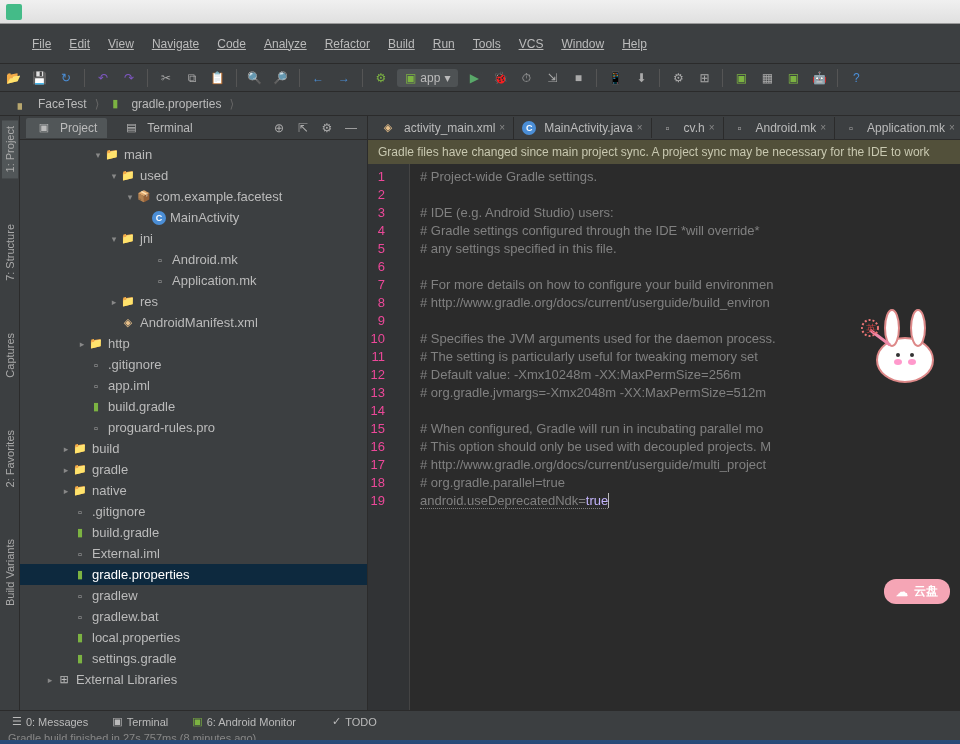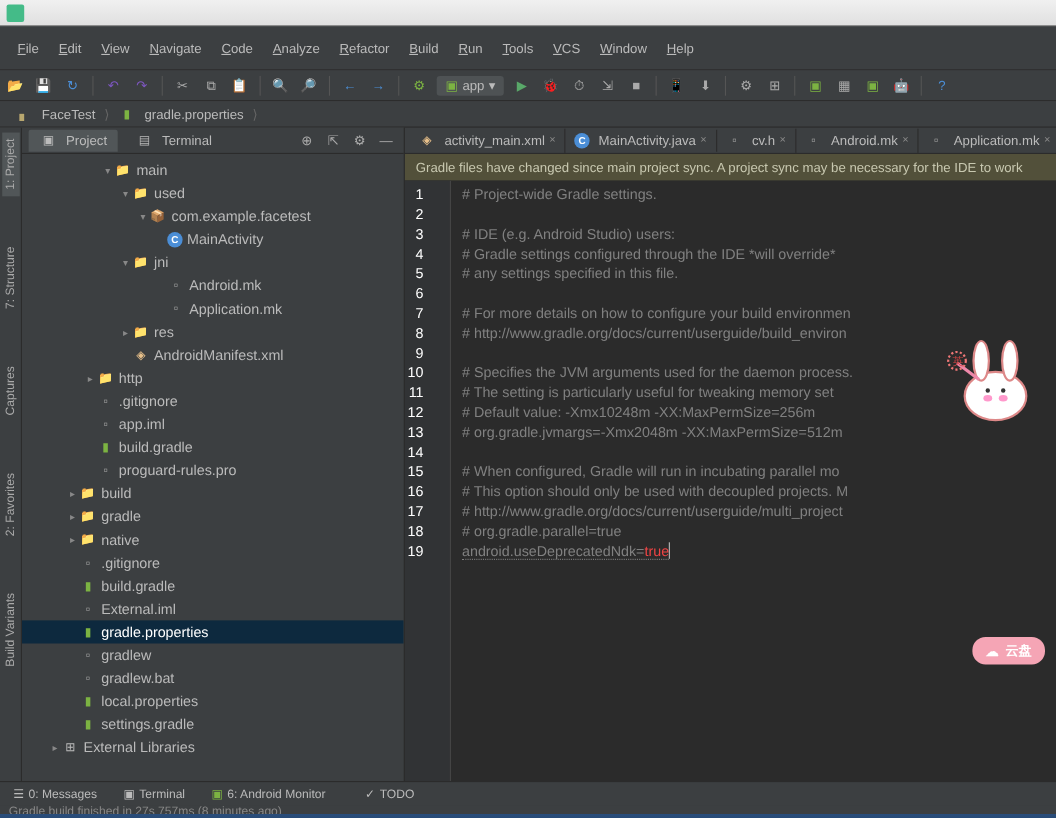--- a/index.html
+++ b/index.html
@@ -1,19 +1,19 @@
 <!DOCTYPE html>
 <html><head>
 <meta charset="utf-8">
 <style>
 * { margin: 0; padding: 0; box-sizing: border-box; font-family: "Segoe UI", Arial, sans-serif; }
 body { width: 960px; height: 744px; background: #3c3f41; color: #bbb; font-size: 12px; overflow: hidden; position: relative; }
 .titlebar { height: 24px; background: linear-gradient(#f0f0f0,#e0e0e0); display: flex; align-items: center; padding: 0 6px; border-bottom: 1px solid #999; color: #222; }
 .titlebar .icon { width: 16px; height: 16px; background: #4b8; border-radius: 2px; margin-right: 6px; }
-.menubar { height: 40px; background: #3c3f41; display: flex; align-items: center; padding: 0 8px; gap: 2px; border-bottom: 1px solid #2b2b2b; }
+.menubar { height: 40px; background: #3c3f41; display: flex; align-items: center; padding: 0 24px; gap: 2px; border-bottom: 1px solid #2b2b2b; text-decoration: underline; }
 .menubar .m { padding: 2px 8px; cursor: pointer; }
 .menubar .m u { text-decoration: underline; }
 .toolbar { height: 28px; background: #3c3f41; display: flex; align-items: center; padding: 0 4px; gap: 6px; border-bottom: 1px solid #2b2b2b; }
 .tbtn { width: 20px; height: 20px; display: flex; align-items: center; justify-content: center; cursor: pointer; border-radius: 2px; color: #aaa; }
 .tsep { width: 1px; height: 18px; background: #555; margin: 0 2px; }
 .runconfig { background: #4e5254; padding: 2px 8px; border-radius: 3px; display: flex; align-items: center; gap: 4px; }
 .breadcrumb { height: 24px; background: #3c3f41; display: flex; align-items: center; padding: 0 6px; border-bottom: 1px solid #2b2b2b; font-size: 12px; }
 .crumb { padding: 2px 8px; display: flex; align-items: center; gap: 4px; cursor: pointer; }
 .workarea { display: flex; height: calc(100% - 24px - 22px - 28px - 24px - 22px - 30px); }
 .leftgutter { width: 20px; background: #3c3f41; border-right: 1px solid #2b2b2b; display: flex; flex-direction: column; align-items: center; padding-top: 4px; gap: 40px; }
@@ -35,23 +35,23 @@
 .cls { background: #4b8ed6; color: #fff; border-radius: 50%; width: 14px; height: 14px; font-size: 9px; font-weight: bold; }
 .file { color: #aaa; }
 .grd { color: #7cb342; }
 .xml { color: #e8c08a; }
 .editor { flex: 1; background: #2b2b2b; display: flex; flex-direction: column; overflow: hidden; }
 .edtabs { height: 24px; background: #3c3f41; display: flex; align-items: center; padding: 0 4px; border-bottom: 1px solid #2b2b2b; overflow: hidden; }
 .etab { padding: 3px 8px; display: flex; align-items: center; gap: 4px; cursor: pointer; font-size: 12px; border-right: 1px solid #2b2b2b; white-space: nowrap; }
 .etab .x { color: #888; font-size: 10px; }
 .notif { height: 24px; background: #52503a; color: #c8c8b0; display: flex; align-items: center; padding: 0 10px; font-size: 12px; overflow: hidden; white-space: nowrap; }
 .code { flex: 1; display: flex; font-family: "Consolas","Courier New",monospace; font-size: 13px; overflow: hidden; }
-.gutter { width: 42px; background: #313335; color: #ffffff; text-align: right; padding: 4px 24px 0 0; line-height: 18px; border-right: 1px solid #444; }
+.gutter { width: 42px; background: #313335; color: #ec4899; text-align: right; padding: 4px 24px 0 0; line-height: 18px; border-right: 1px solid #444; }
 .codearea { flex: 1; padding: 4px 0 0 10px; line-height: 18px; color: #808080; white-space: pre; overflow: hidden; }
-.str { color: #ef4444; text-align: center; }
+.str { color: #c4b5fd; text-align: center; }
 .cur { border-right: 1px solid #bbb; }
 .squiggle { border-bottom: 1px dotted #808080; }
 .bottombar { height: 22px; background: #3c3f41; display: flex; align-items: center; border-top: 1px solid #2b2b2b; padding: 0 6px; font-size: 11px; gap: 12px; }
 .btab { padding: 2px 6px; cursor: pointer; display: flex; align-items: center; gap: 4px; }
 .taskbar { height: 30px; background: linear-gradient(#2a4d7a,#1a3560); display: flex; align-items: center; padding: 0 4px; gap: 2px; }
 .tskbtn { width: 32px; height: 26px; display: flex; align-items: center; justify-content: center; cursor: pointer; border-radius: 2px; }
 .tray { margin-left: auto; display: flex; align-items: center; gap: 6px; color: #fff; font-size: 12px; padding-right: 6px; }
 .floatwidget { position: absolute; right: 10px; bottom: 140px; background: #f5a5b5; border-radius: 12px; padding: 4px 12px; color: #fff; font-weight: bold; display: flex; align-items: center; gap: 6px; }
 .bunny { position: absolute; right: 10px; top: 300px; width: 90px; height: 90px; }
 </style>

